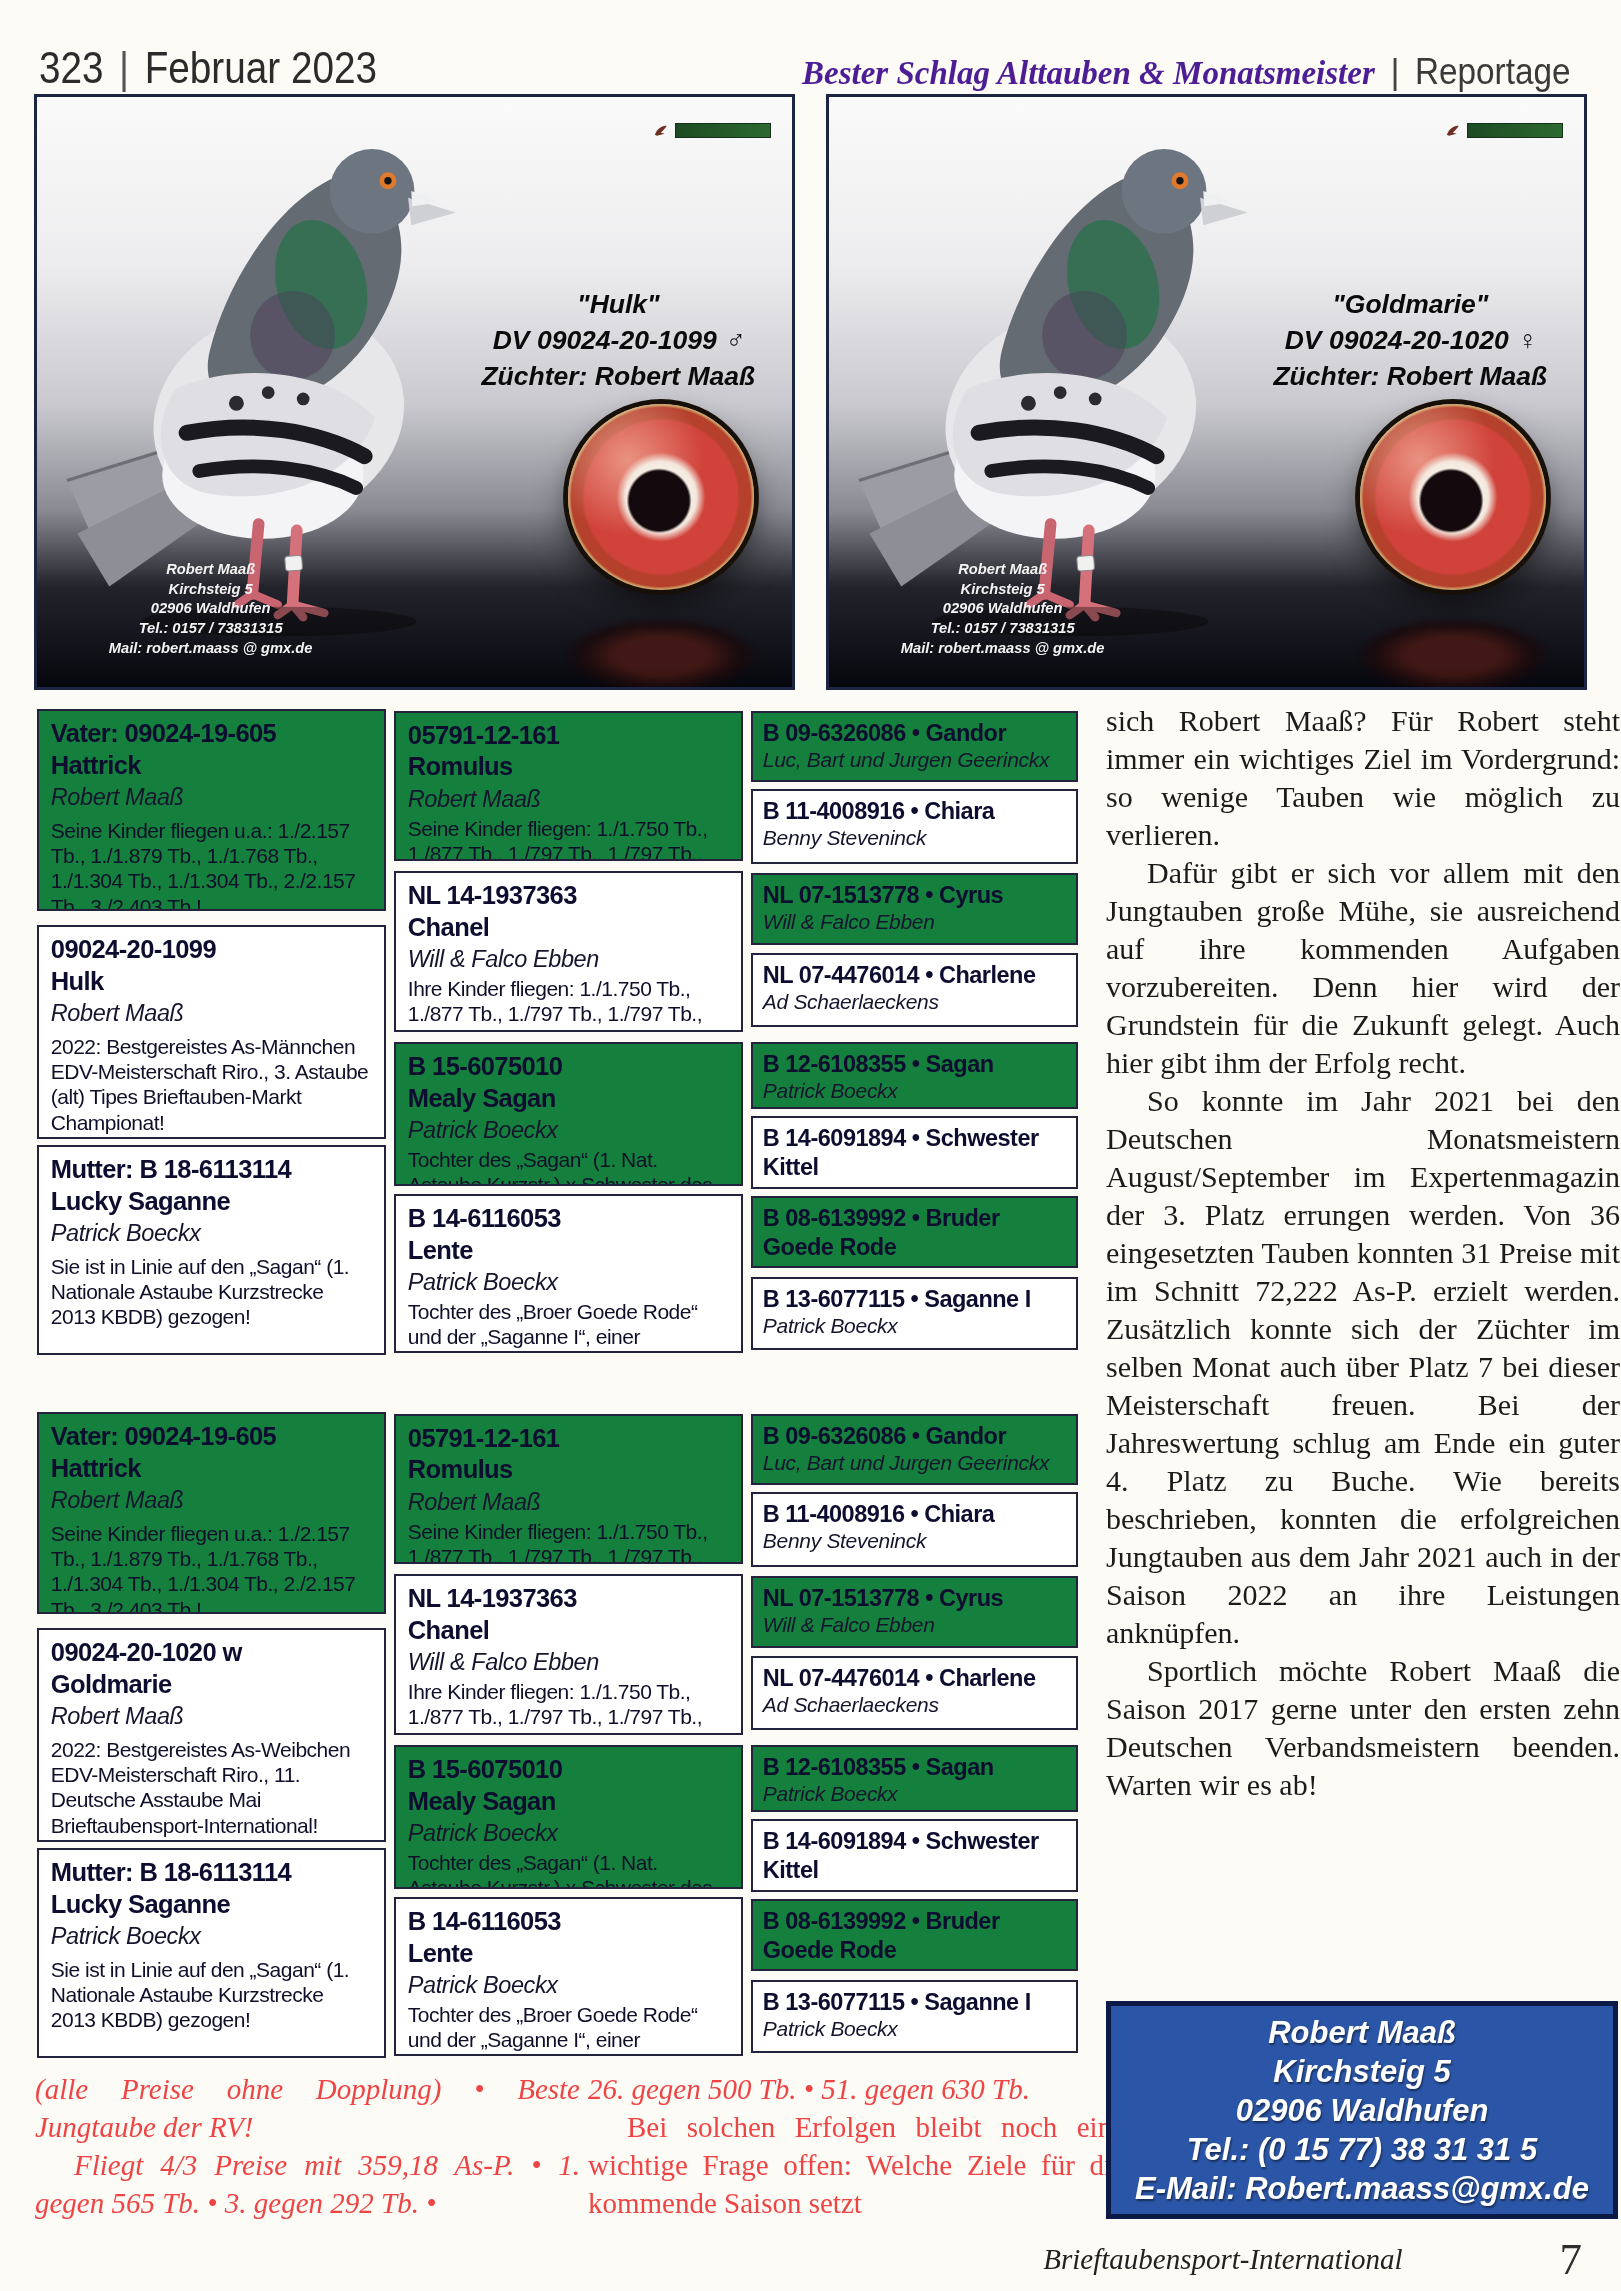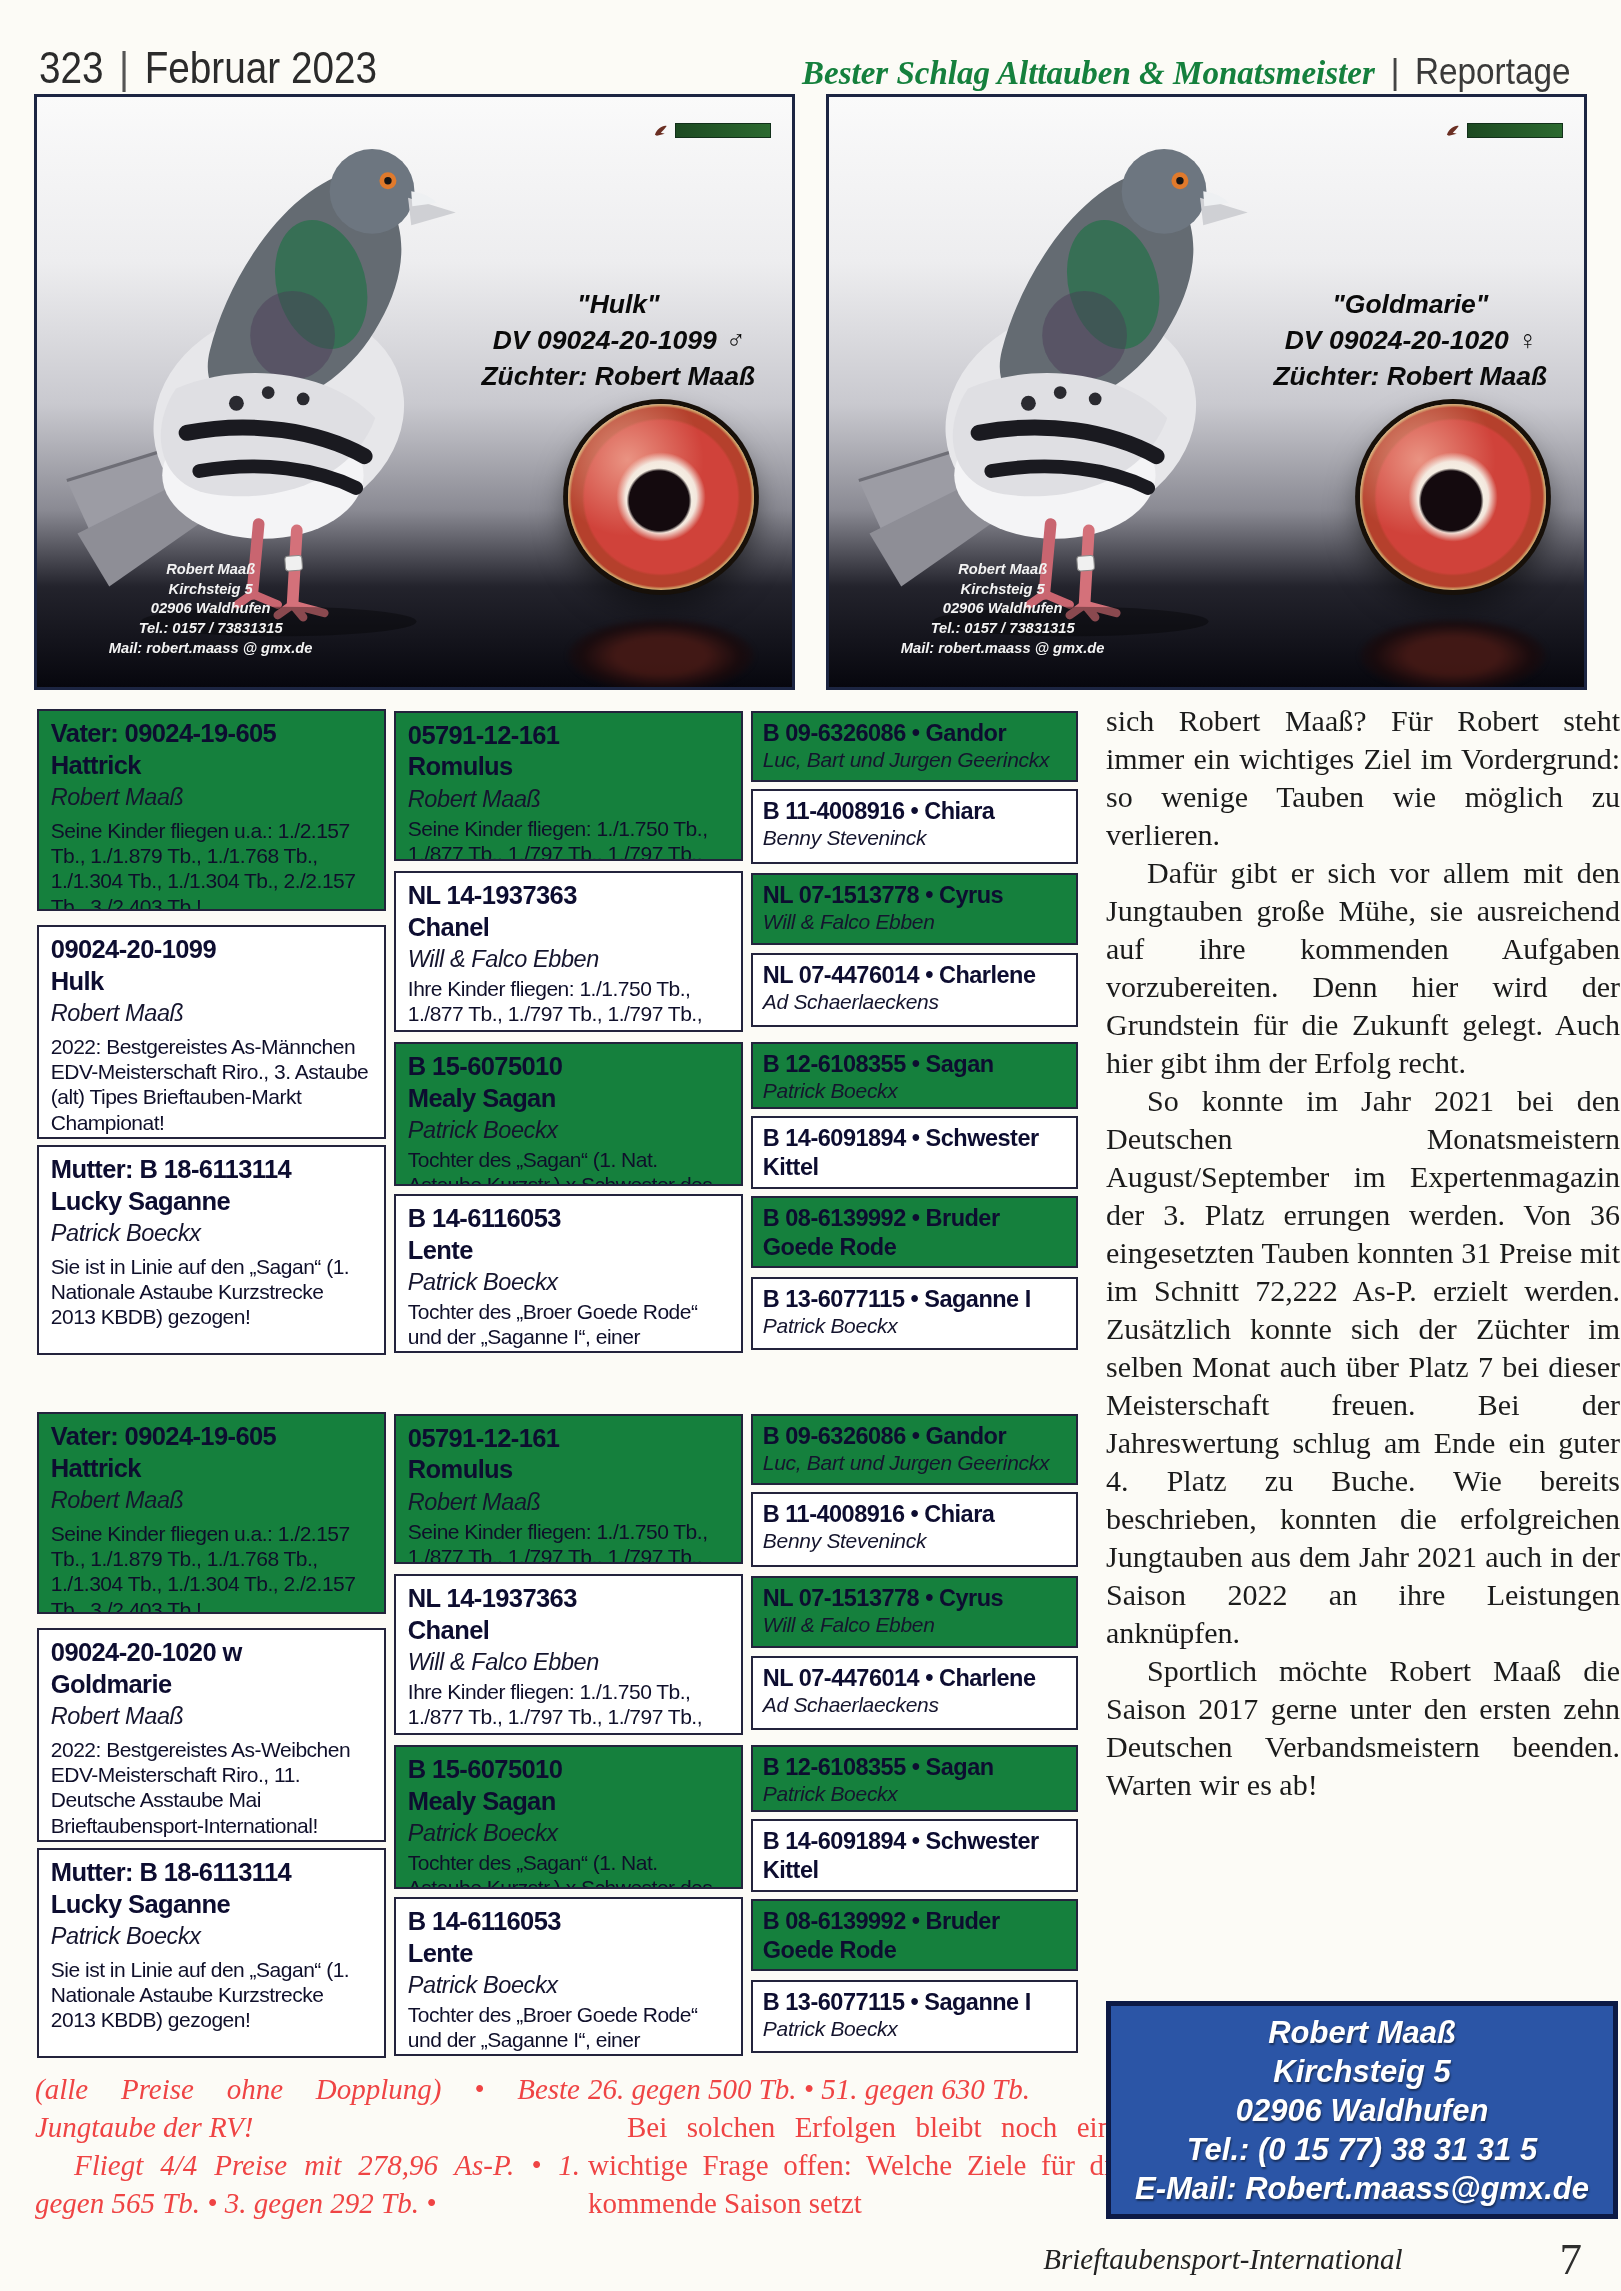--- a/index.html
+++ b/index.html
@@ -4,21 +4,21 @@
 <style>
   html,body{margin:0;padding:0;background:#888;}
   .page{position:relative;width:1621px;height:2292px;margin:0 auto;background:#fcfbf6;
         font-family:"Liberation Sans",sans-serif;overflow:hidden;}
 
   
   .hdr-left{position:absolute;left:39px;top:43px;display:flex;align-items:baseline;gap:17.6px;
             font-size:44px;color:#2b2b2b;transform:scaleX(.88);transform-origin:left;}
   .hdr-left .sep{font-weight:200;color:#555;}
   .hdr-right{position:absolute;right:33px;top:51px;display:flex;align-items:baseline;gap:15.7px;}
-  .hdr-right .ital{font:italic 700 33px "Liberation Serif",serif;color:#15803d;}
+  .hdr-right .ital{font:italic 700 33px "Liberation Serif",serif;color:#4c1d95;}
   .hdr-right .sep{font-size:35px;color:#444;font-weight:200;}
   .hdr-right .thin{font-size:37px;color:#3a3a3a;transform:scaleX(.9);transform-origin:left;}
 
   
   .photo{position:absolute;top:94px;width:761px;height:596px;border:3.9px solid #1c2542;box-sizing:border-box;
          background:linear-gradient(180deg,#fafafa 0%,#ededef 28%,#c9c9cf 52%,#8a8a93 70%,#23232c 83%,#07070e 100%);
          overflow:hidden;}
   #photo-left{left:34px;} #photo-right{left:826px;}
   .photo-label{position:absolute;left:55%;top:32%;width:44%;text-align:center;
                font:italic 700 26.5px/36px "Liberation Sans",sans-serif;color:#0a0a0a;}
@@ -338,21 +338,21 @@
 
   <div class="article">
     <p>sich Robert Maaß? Für Robert steht immer ein wichtiges Ziel im Vordergrund: so wenige Tauben wie möglich zu verlieren.</p>
     <p class="ind">Dafür gibt er sich vor allem mit den Jungtauben große Mühe, sie ausreichend auf ihre kommenden Aufgaben vorzubereiten. Denn hier wird der Grundstein für die Zukunft gelegt. Auch hier gibt ihm der Erfolg recht.</p>
     <p class="ind">So konnte im Jahr 2021 bei den Deutschen Monatsmeistern August/September im Expertenmagazin der 3. Platz errungen werden. Von 36 eingesetzten Tauben konnten 31 Preise mit im Schnitt 72,222 As-P. erzielt werden. Zusätzlich konnte sich der Züchter im selben Monat auch über Platz 7 bei dieser Meisterschaft freuen. Bei der Jahreswertung schlug am Ende ein guter 4. Platz zu Buche. Wie bereits beschrieben, konnten die erfolgreichen Jungtauben aus dem Jahr 2021 auch in der Saison 2022 an ihre Leistungen anknüpfen.</p>
     <p class="ind">Sportlich möchte Robert Maaß die Saison 2017 gerne unter den ersten zehn Deutschen Verbandsmeistern beenden. Warten wir es ab!</p>
   </div>
 
   <div class="resL">
     <p>(alle Preise ohne Dopplung) • Beste Jungtaube der RV!</p>
-    <p class="ind">Fliegt 4/4 Preise mit 278,96 As-P. • 1. gegen 565 Tb. • 3. gegen 292 Tb. •</p>
+    <p class="ind">Fliegt 4/3 Preise mit 359,18 As-P. • 1. gegen 565 Tb. • 3. gegen 292 Tb. •</p>
   </div>
   <div class="resM">
     <p>26. gegen 500 Tb. • 51. gegen 630 Tb.</p>
     <p class="rom">Bei solchen Erfolgen bleibt noch eine wichtige Frage offen: Welche Ziele für die kommende Saison setzt</p>
   </div>
 
   <div class="contact">
     <div>Robert Maaß</div>
     <div>Kirchsteig 5</div>
     <div>02906 Waldhufen</div>

